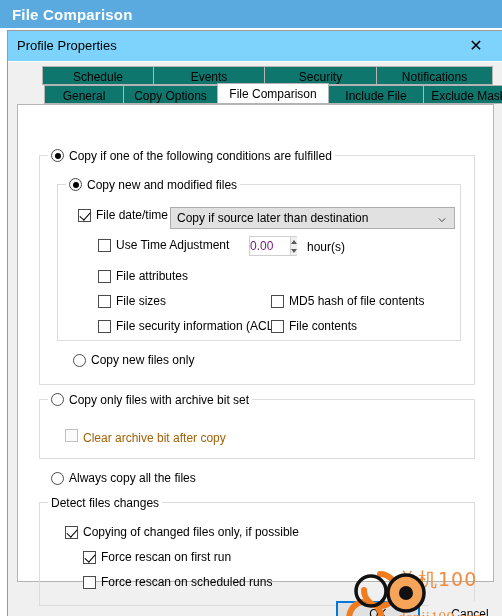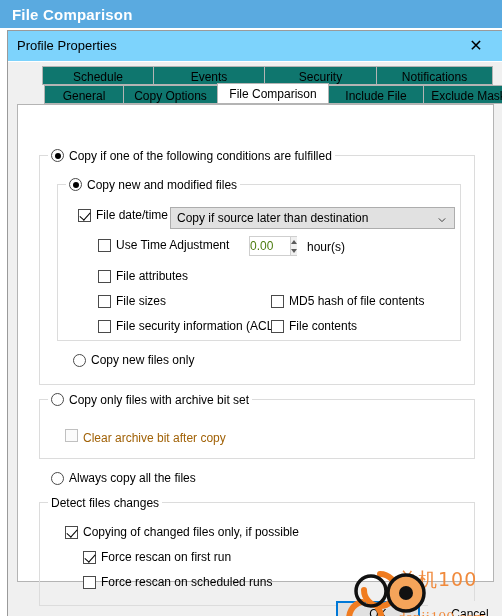--- a/index.html
+++ b/index.html
@@ -100,21 +100,21 @@
   .combo .arrow{
     position:absolute;right:8px;top:50%;margin-top:-2px;
     width:8px;height:8px;
   }
   
   .spin{
     position:absolute;height:20px;border:1px solid #cfcfcf;background:#fff;
     box-sizing:border-box;display:flex;align-items:center;
   }
   .spin .val{
-    flex:1;text-align:right;padding-right:17px;font-size:12px;color:#4d7c0f;
+    flex:1;text-align:right;padding-right:17px;font-size:12px;color:#701a75;
   }
   .spin .btns{
     width:14px;height:100%;border-left:1px solid #cfcfcf;background:#f0f0f0;
     display:flex;flex-direction:column;
   }
   .spin .btns div{flex:1;display:flex;align-items:center;justify-content:center;}
   .tri-up{width:0;height:0;border-left:3px solid transparent;border-right:3px solid transparent;border-bottom:4px solid #5a5a5a;}
   .tri-dn{width:0;height:0;border-left:3px solid transparent;border-right:3px solid transparent;border-top:4px solid #5a5a5a;}
 
   

